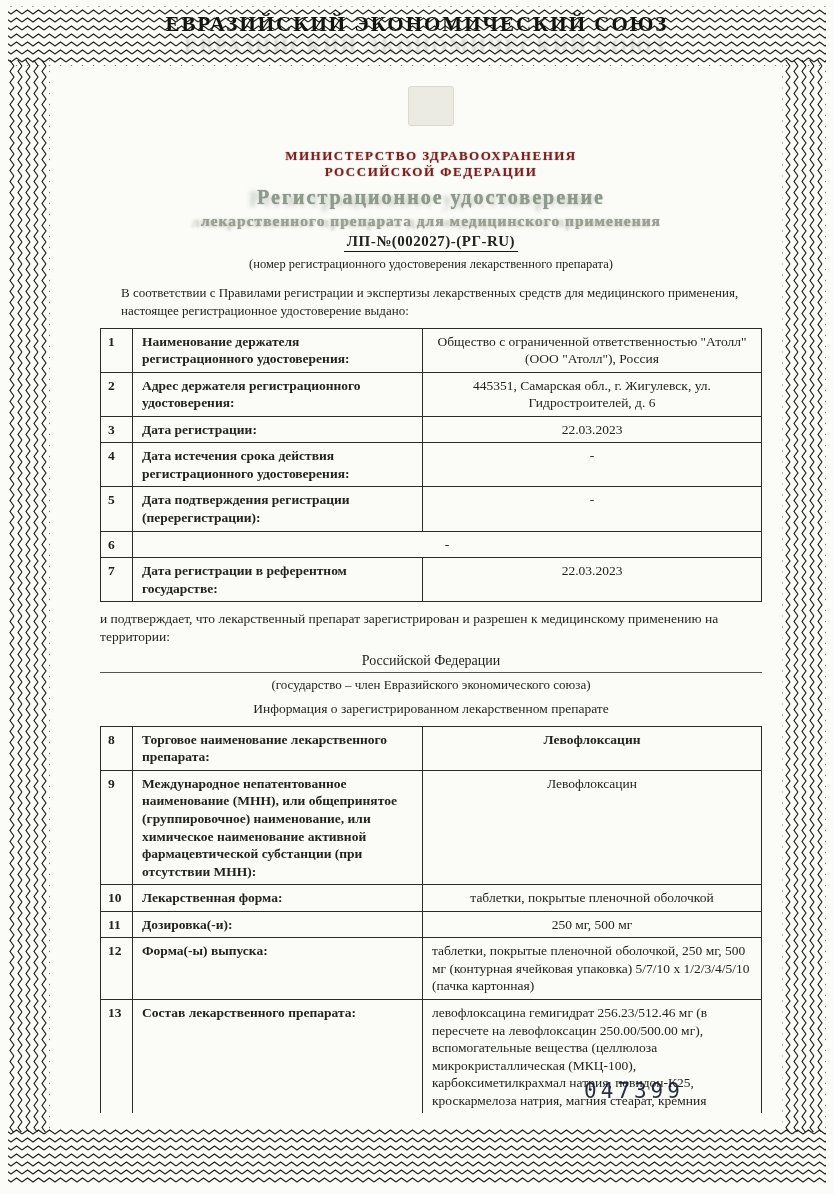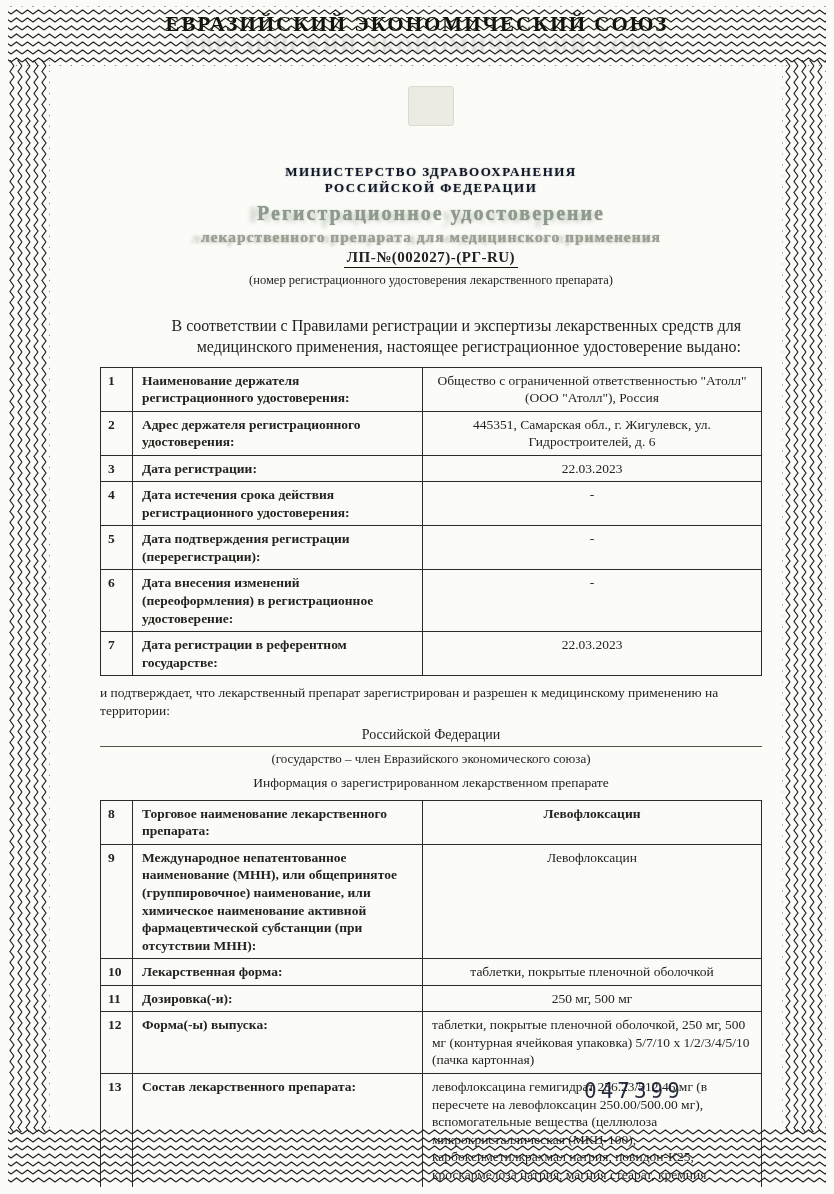--- a/index.html
+++ b/index.html
@@ -31,39 +31,39 @@
   }
 
   .content { position:absolute; left:100px; top:80px; width:662px; z-index:2; }
 
   .emblem {
     width:46px; height:40px; margin:6px auto 0 auto;
     background:#e6e6de; border:1px solid #cfcfc5; opacity:0.75;
     border-radius:3px;
   }
 
-  .ministry { margin-top:38px; text-align:center; line-height:1.25;
+  .ministry { margin-top:22px; text-align:center; line-height:1.25;
     font-size:13px; font-weight:bold; letter-spacing:1.5px;
-    color:#0f172a; text-shadow:0 0 1.5px rgba(130,130,120,0.8); }
+    color:#7f1d1d; text-shadow:0 0 1.5px rgba(130,130,120,0.8); }
 
   .cert-title1 { margin-top:4px; text-align:center;
     font-size:20px; font-weight:bold; letter-spacing:2px; line-height:1.2;
     color:#8e9a8b; text-shadow:-8px 2px 4px rgba(140,150,135,0.45), 0 0 1px rgba(120,130,115,0.9); }
   .cert-title2 { margin-top:3px; text-align:center;
     font-size:15.5px; font-weight:bold; letter-spacing:1px; line-height:1.2;
     color:#9aa092; text-shadow:-10px 1px 3px rgba(145,150,140,0.5), 0 0 1px rgba(130,135,125,0.9); }
 
   .cert-number-wrap { margin-top:2px; text-align:center; }
   .cert-number {
     display:inline-block; font-size:15px; font-weight:bold; letter-spacing:0.5px;
     border-bottom:1.6px solid #14140f; padding:0 3px 1px 3px;
   }
   .cert-number-caption { margin-top:4px; text-align:center; font-size:12.5px; line-height:1.3; }
 
-  .intro { margin:27px auto 0 auto; width:620px; text-align:right; font-size:16px; line-height:1.32; }
+  .intro { margin:12px auto 0 auto; width:620px; text-align:left; font-size:13px; line-height:1.32; }
 
   
   .doc-table { margin-top:9px;
     border-top:1.3px solid #2b2b27; border-left:1.3px solid #2b2b27; border-right:1.3px solid #2b2b27; }
   .trow { display:flex; border-bottom:1.3px solid #2b2b27; }
   .tnum { width:32px; padding:4px 2px 4px 7px; font-size:13.5px; font-weight:bold;
     border-right:1.3px solid #2b2b27; line-height:1.3; }
   .tlabel { width:290px; padding:4px 9px; font-size:13.5px; font-weight:bold;
     border-right:1.3px solid #2b2b27; line-height:1.3; }
   .tvalue { flex:1; padding:4px 9px; font-size:13.5px; text-align:center; line-height:1.3; }
@@ -146,21 +146,20 @@
         <div class="tlabel">Дата истечения срока действия регистрационного удостоверения:</div>
         <div class="tvalue">-</div>
       </div>
       <div class="trow">
         <div class="tnum">5</div>
         <div class="tlabel">Дата подтверждения регистрации (перерегистрации):</div>
         <div class="tvalue">-</div>
       </div>
       <div class="trow">
         <div class="tnum">6</div>
-        <div class="tlabel">Дата внесения изменений (переоформления) в регистрационное удостоверение:</div>
         <div class="tvalue">-</div>
       </div>
       <div class="trow">
         <div class="tnum">7</div>
         <div class="tlabel">Дата регистрации в референтном государстве:</div>
         <div class="tvalue">22.03.2023</div>
       </div>
     </div>
 
     <div class="confirmation">и подтверждает, что лекарственный препарат зарегистрирован и разрешен к медицинскому применению на территории:</div>

